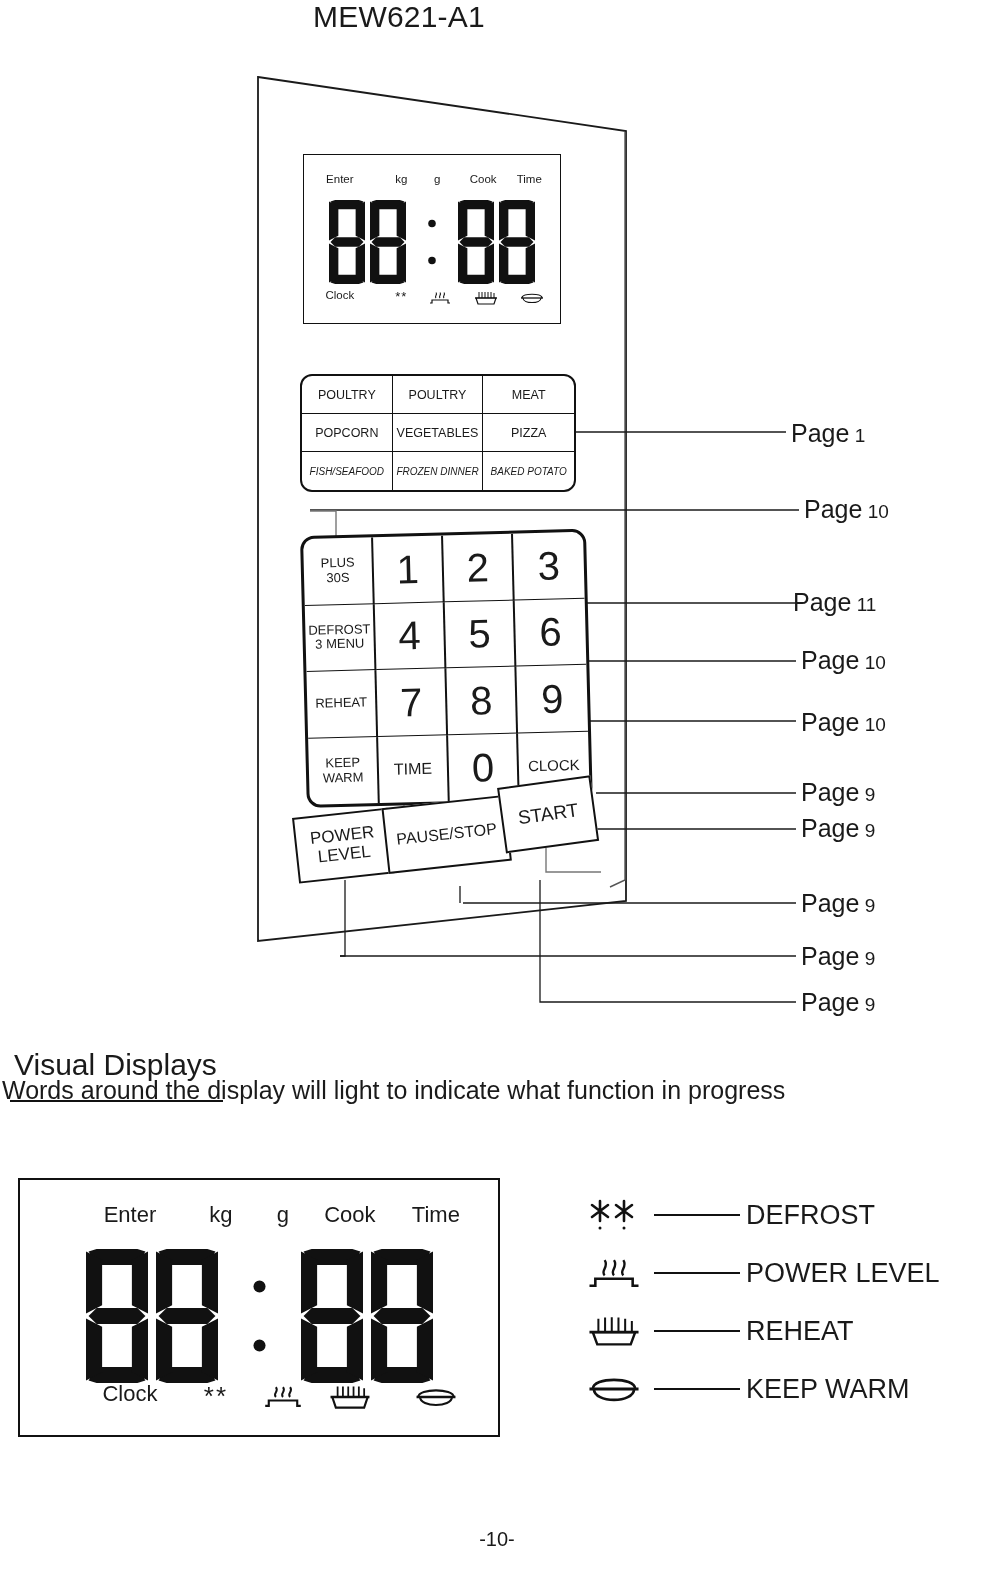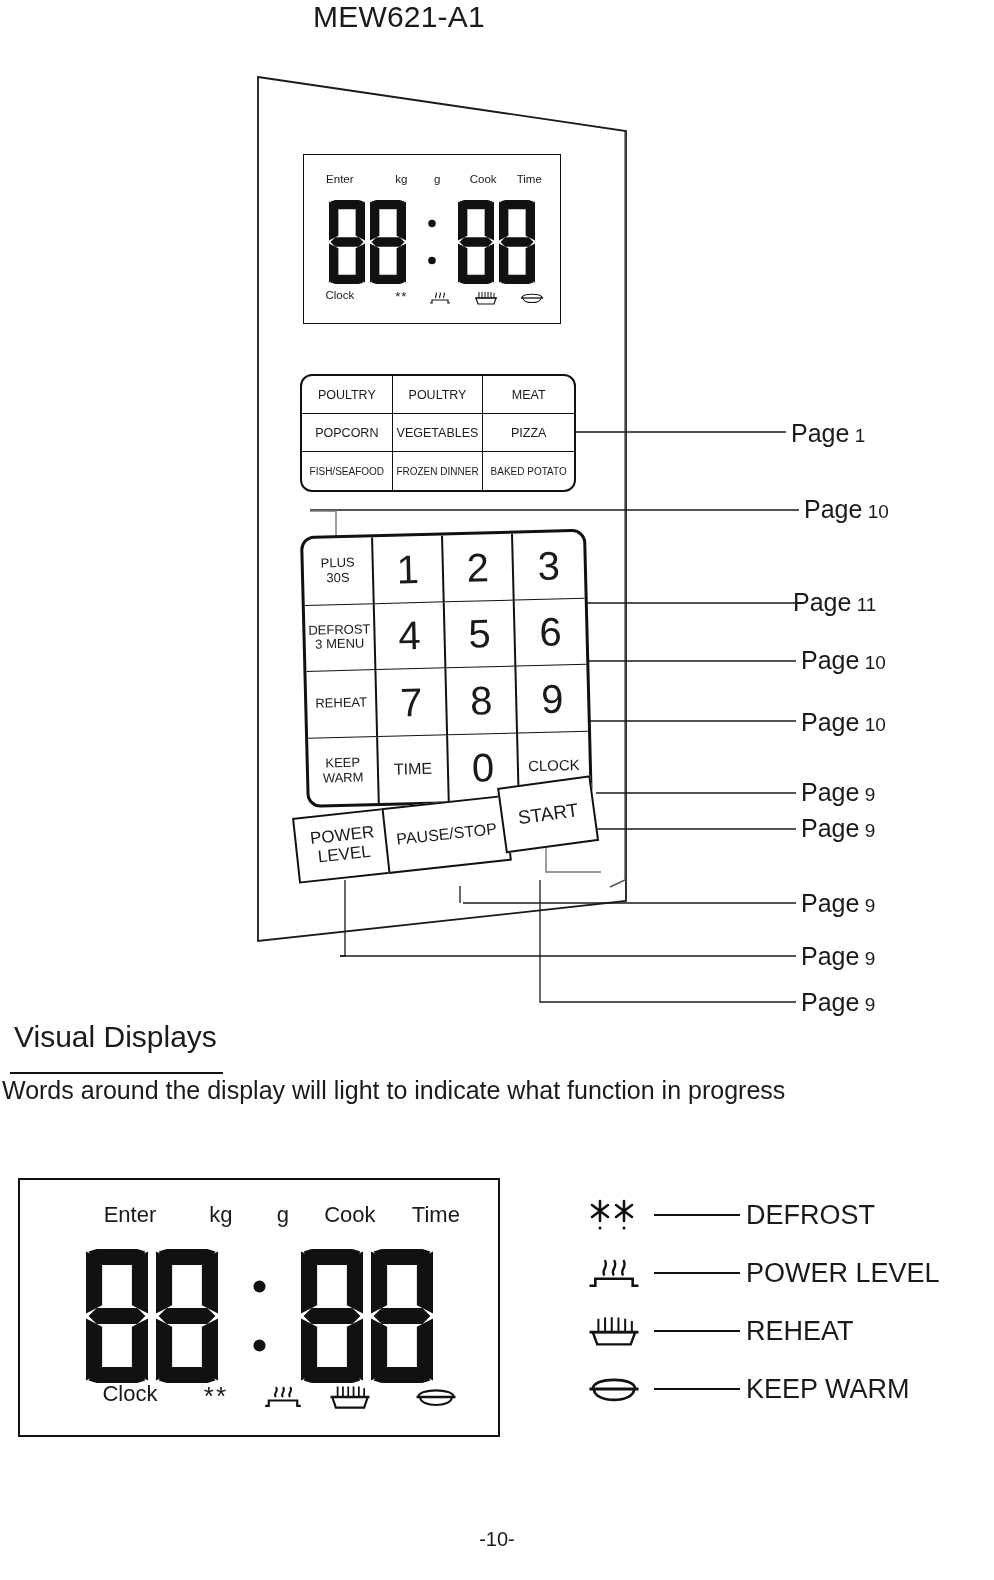--- a/index.html
+++ b/index.html
@@ -28,21 +28,21 @@
   #lcd-bottom .segwrap{position:absolute;left:0;top:66px;width:100%;height:140px;}
 
   
   #menu-pad{left:300px;top:374px;width:272px;height:114px;border:2.2px solid #111;
             border-radius:12px;background:#fff;display:grid;
             grid-template-columns:1fr 1fr 1fr;grid-template-rows:1fr 1fr 1fr;overflow:hidden;}
   #menu-pad .mcell{display:flex;align-items:center;justify-content:center;
             border-right:1.2px solid #111;border-bottom:1.2px solid #111;font-size:12.5px;}
   #menu-pad .mcell.r3{font-size:10px;}
   #menu-pad .mcell:nth-child(3n){border-right:none;}
-  #menu-pad .mcell:nth-child(n+7){border-bottom:none;}
+  #menu-pad .mcell:nth-child(n+7){border-bottom:none;font-style:italic;}
 
   
   #key-pad-wrap{left:300px;top:536px;width:280px;height:266px;
                 transform:rotate(-1.45deg);transform-origin:0 0;}
   #key-pad{width:280px;height:266px;border:3px solid #111;border-radius:14px;
            background:#fff;display:grid;overflow:hidden;
            grid-template-columns:70px 1fr 1fr 1fr;grid-template-rows:1fr 1fr 1fr 1fr;}
   #key-pad .kcell{display:flex;flex-direction:column;align-items:center;justify-content:center;
            border-right:2px solid #111;border-bottom:1.4px solid #111;}
   #key-pad .kcell:nth-child(4n){border-right:none;}
@@ -62,21 +62,21 @@
   #act-power{left:0;width:92px;}
   #act-pause{left:90px;width:120px;font-size:16px;}
   #act-start{left:208px;width:90px;top:-9px;height:62px;font-size:19px;
              transform:rotate(-1.6deg);}
 
   
   .page-label{font-size:25px;white-space:nowrap;}
   .page-label .pg-num{font-size:19px;}
 
   
-  #vd-heading{left:10px;top:1020px;font-size:30px;
+  #vd-heading{left:10px;top:1048px;font-size:30px;
               border-bottom:2.6px solid #111;padding:0 6px 18px 4px;display:inline-block;}
   #vd-body{left:2px;top:1074px;width:940px;font-size:25px;line-height:1.28;}
 
   
   #legend{left:576px;top:1186px;width:418px;}
   .leg-row{display:flex;align-items:center;height:58px;}
   .leg-icon{width:76px;display:flex;align-items:center;justify-content:center;}
   .leg-dash{width:86px;height:0;border-top:2.2px solid #111;margin:0 6px 0 2px;}
   .leg-text{font-size:27px;white-space:nowrap;}
 

